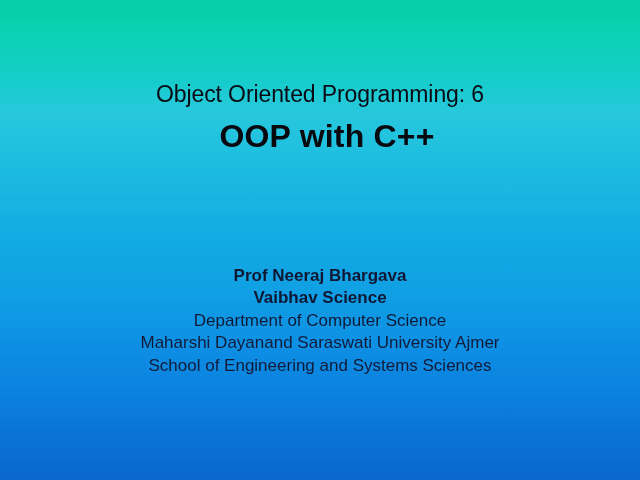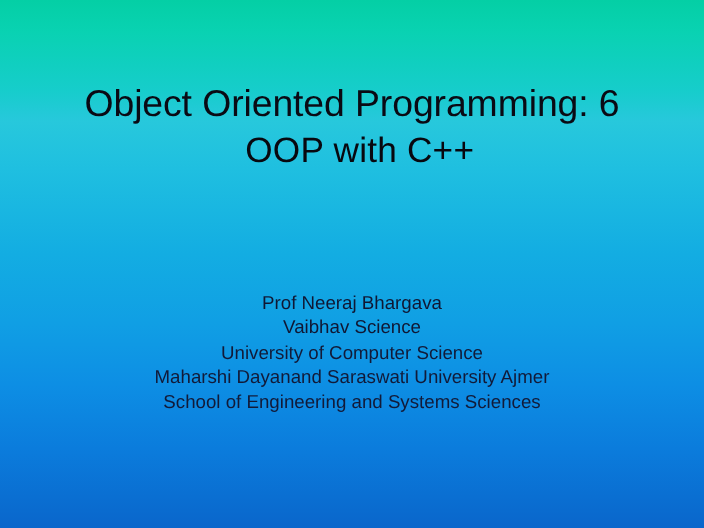--- a/index.html
+++ b/index.html
@@ -41,32 +41,32 @@
   .title-block {
     position: absolute;
     left: 0;
     top: 72px;
     width: 640px;
     text-align: center;
   }
 
   .title-line-1 {
     display: block;
-    font-size: 34px;
+    font-size: 23px;
     font-weight: 400;
     line-height: 44px;
     color: #0a0a14;
     letter-spacing: -0.1px;
     white-space: nowrap;
   }
 
   .title-line-2 {
     display: block;
     font-size: 32px;
-    font-weight: 400;
+    font-weight: 700;
     line-height: 40px;
     color: #08080f;
     letter-spacing: 0.2px;
     white-space: nowrap;
     margin-left: 14px;
   }
 
   
   .subtitle-block {
     position: absolute;
@@ -79,35 +79,35 @@
   .subtitle-line {
     display: block;
     font-size: 17px;
     line-height: 22.4px;
     color: #121a38;
     font-weight: 400;
     white-space: nowrap;
   }
 
   .subtitle-line.bold {
-    font-weight: 400;
+    font-weight: 700;
     color: #101733;
   }
 </style>
 </head>
 <body>
 
 <div id="slide">
 
   <div class="title-block">
     <span class="title-line-1">Object Oriented Programming: 6</span>
     <span class="title-line-2">OOP with C++</span>
   </div>
 
   <div class="subtitle-block">
     <span class="subtitle-line bold">Prof Neeraj Bhargava</span>
     <span class="subtitle-line bold">Vaibhav Science</span>
-    <span class="subtitle-line">University of Computer Science</span>
+    <span class="subtitle-line">Department of Computer Science</span>
     <span class="subtitle-line">Maharshi Dayanand Saraswati University Ajmer</span>
     <span class="subtitle-line">School of Engineering and Systems Sciences</span>
   </div>
 
 </div>
 
 </body></html>

